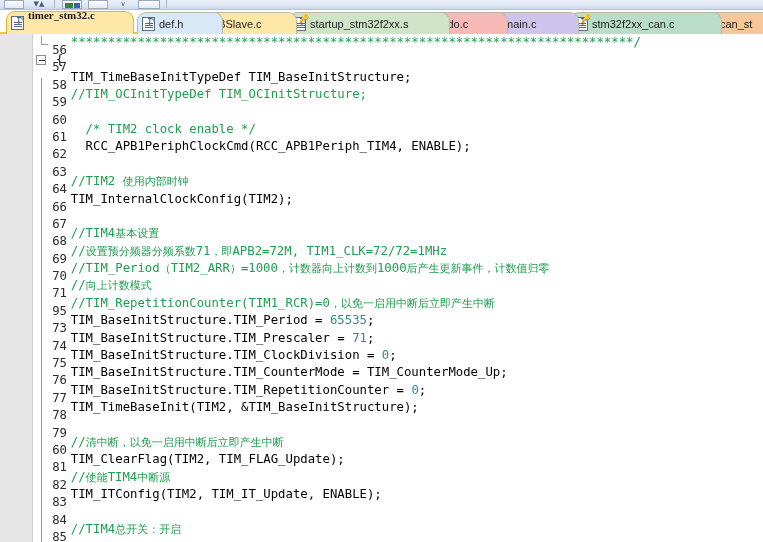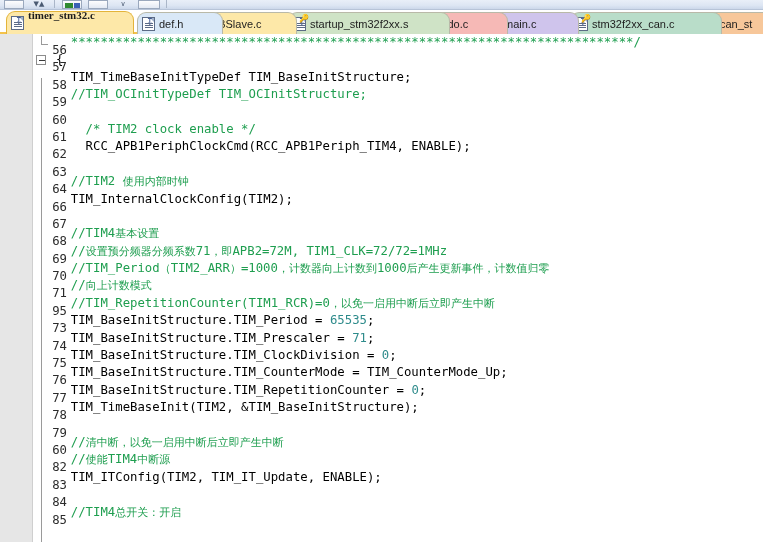--- a/index.html
+++ b/index.html
@@ -350,18 +350,19 @@
       <div class="row"><span class="lnum">71</span><span class="ltext"><span class="cm">  //</span><span class="cm cjk">向上计数模式</span></span></div>
       <div class="row"><span class="lnum">95</span><span class="ltext"><span class="cm">  //TIM_RepetitionCounter(TIM1_RCR)=0</span><span class="cm cjk">，以免一启用中断后立即产生中断</span></span></div>
       <div class="row"><span class="lnum">73</span><span class="ltext"><span class="">  TIM_BaseInitStructure.TIM_Period = </span><span class="num">65535</span><span class="">;</span></span></div>
       <div class="row"><span class="lnum">74</span><span class="ltext"><span class="">  TIM_BaseInitStructure.TIM_Prescaler = </span><span class="num">71</span><span class="">;</span></span></div>
       <div class="row"><span class="lnum">75</span><span class="ltext"><span class="">  TIM_BaseInitStructure.TIM_ClockDivision = </span><span class="num">0</span><span class="">;</span></span></div>
       <div class="row"><span class="lnum">76</span><span class="ltext"><span class="">  TIM_BaseInitStructure.TIM_CounterMode = TIM_CounterMode_Up;</span></span></div>
       <div class="row"><span class="lnum">77</span><span class="ltext"><span class="">  TIM_BaseInitStructure.TIM_RepetitionCounter = </span><span class="num">0</span><span class="">;</span></span></div>
       <div class="row"><span class="lnum">78</span><span class="ltext"><span class="">  TIM_TimeBaseInit(TIM2, &amp;TIM_BaseInitStructure);</span></span></div>
       <div class="row"><span class="lnum">79</span><span class="ltext"><span class=""></span></span></div>
       <div class="row"><span class="lnum">60</span><span class="ltext"><span class="cm">  //</span><span class="cm cjk">清中断，以免一启用中断后立即产生中断</span></span></div>
+      <div class="row"><span class="lnum">81</span><span class="ltext"><span class="">  TIM_ClearFlag(TIM2, TIM_FLAG_Update);</span></span></div>
       <div class="row"><span class="lnum">82</span><span class="ltext"><span class="cm">  //</span><span class="cm cjk">使能</span><span class="cm">TIM4</span><span class="cm cjk">中断源</span></span></div>
       <div class="row"><span class="lnum">83</span><span class="ltext"><span class="">  TIM_ITConfig(TIM2, TIM_IT_Update, ENABLE);</span></span></div>
       <div class="row"><span class="lnum">84</span><span class="ltext"><span class=""></span></span></div>
       <div class="row"><span class="lnum">85</span><span class="ltext"><span class="cm">  //TIM4</span><span class="cm cjk">总开关：开启</span></span></div>
     </div>
 </div>
 
 </body></html>

